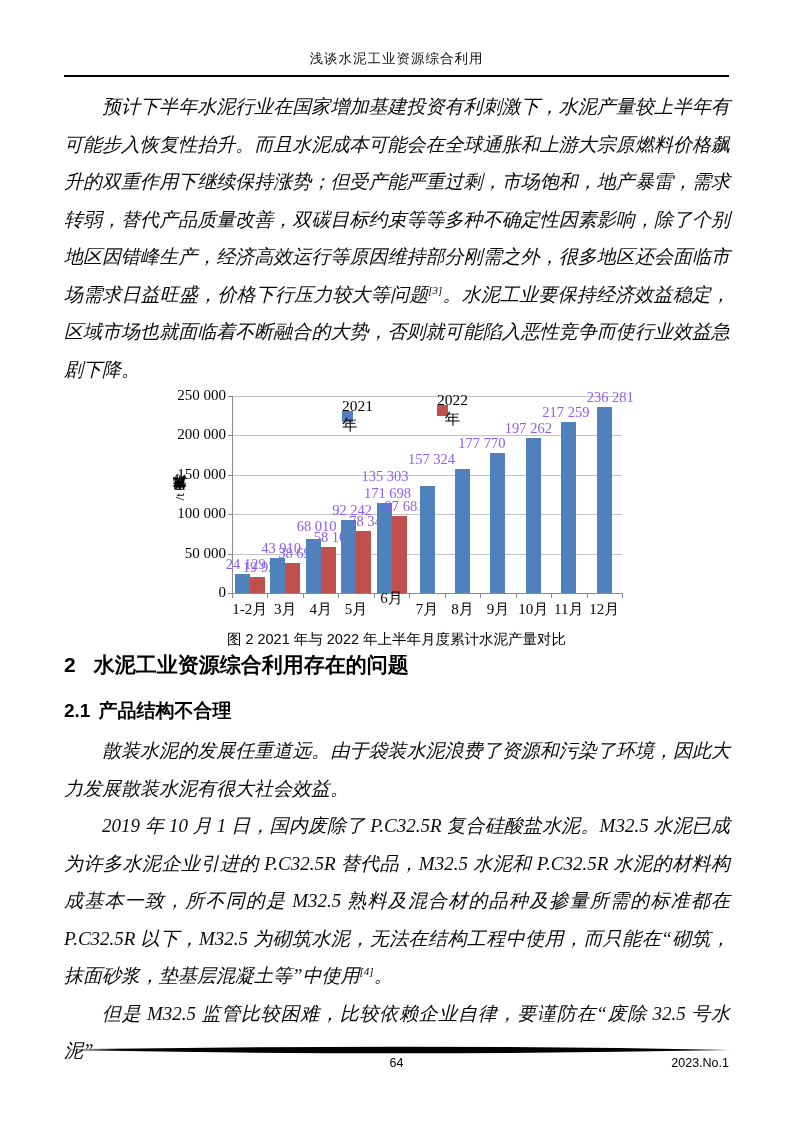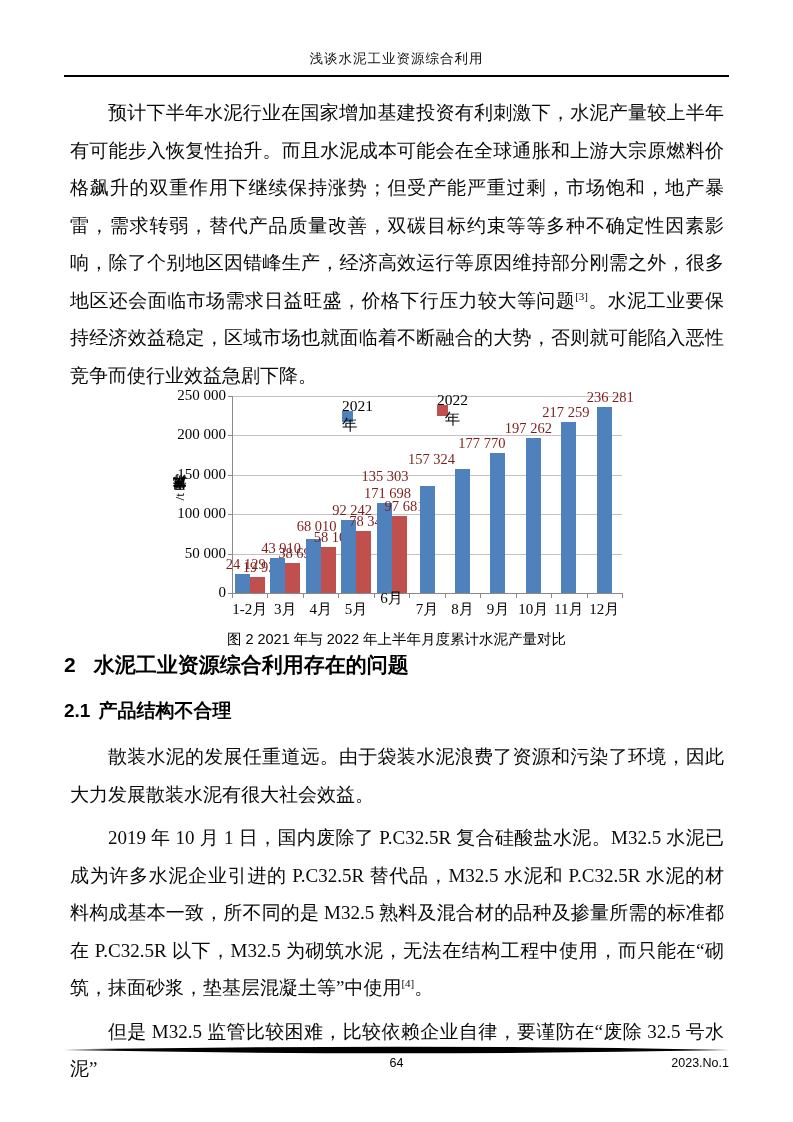--- a/index.html
+++ b/index.html
@@ -6,39 +6,39 @@
   .page{position:relative;width:793px;height:1122px;background:#ffffff;overflow:hidden;
         font-family:"Liberation Serif","DejaVu Serif",serif;color:#111;}
 
   
   .running-head{position:absolute;left:64px;right:64px;top:50px;text-align:center;
 form:scale(1);
         font-size:13.5px;letter-spacing:1px;padding-bottom:7px;border-bottom:2px solid #000;}
 
   
   .par-block{position:absolute;left:64px;width:666px;}
-  .par-block p{margin:6px;font-size:19px;line-height:37.5px;text-align:justify;
-               text-indent:2em;color:#0a0a0a;}
+  .par-block p{margin:0;font-size:19px;line-height:37.5px;text-align:justify;
+               text-indent:2em;color:#0a0a0a;font-style:italic;}
   .par-block p sup{font-size:11px;vertical-align:super;line-height:0;}
   .block-intro{top:88px;}
   .block-s21{top:732px;}
 
   
   .chart{position:absolute;left:170px;top:385px;width:475px;height:240px;
          font-family:"Liberation Serif","DejaVu Serif",serif;}
   .chart *{position:absolute;box-sizing:border-box;}
   .gridline{height:1px;background:#c3c3c3;}
   .axis-y{width:1px;background:#8a8a8a;}
   .axis-x{height:1px;background:#8a8a8a;}
   .tick-y{height:1px;width:4px;background:#8a8a8a;}
   .tick-x{width:1px;height:4px;background:#8a8a8a;}
   .ytick-label{font-size:15px;text-align:right;width:56px;color:#000;}
   .xtick-label{font-size:15px;white-space:nowrap;transform:translateX(-50%);color:#000;}
   .bar{bottom:auto;}
-  .val-label{font-size:14.5px;line-height:17px;white-space:nowrap;transform:translateX(-50%);color:#7f1d1d;}
+  .val-label{font-size:14.5px;line-height:17px;white-space:nowrap;transform:translateX(-50%);color:#8b5cf6;}
   .legend-item{display:flex;align-items:center;gap:5px;font-size:15.5px;color:#000;}
   .legend-swatch{position:static;width:11px;height:11px;display:inline-block;}
   .y-axis-title{left:0;top:28px;height:168px;width:20px;display:flex;align-items:center;justify-content:center;}
   .y-axis-title span{position:static;writing-mode:vertical-rl;transform:rotate(180deg);
        white-space:nowrap;font-size:13.5px;color:#000;}
 
   
   .caption{position:absolute;left:0;right:0;top:630px;text-align:center;font-size:14.5px;
            font-family:"Liberation Sans","DejaVu Sans",sans-serif;color:#000;}
   .h2{position:absolute;left:64px;top:651px;margin:0;font-size:21px;font-weight:700;

